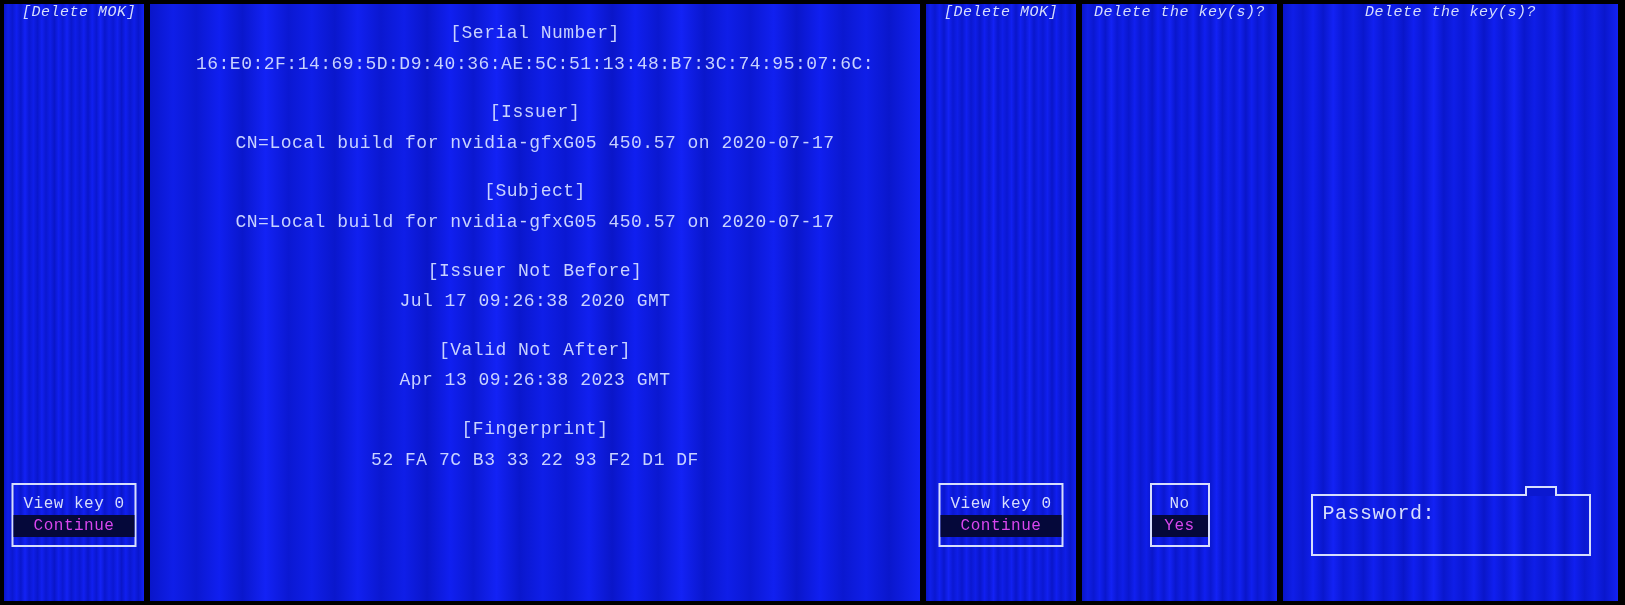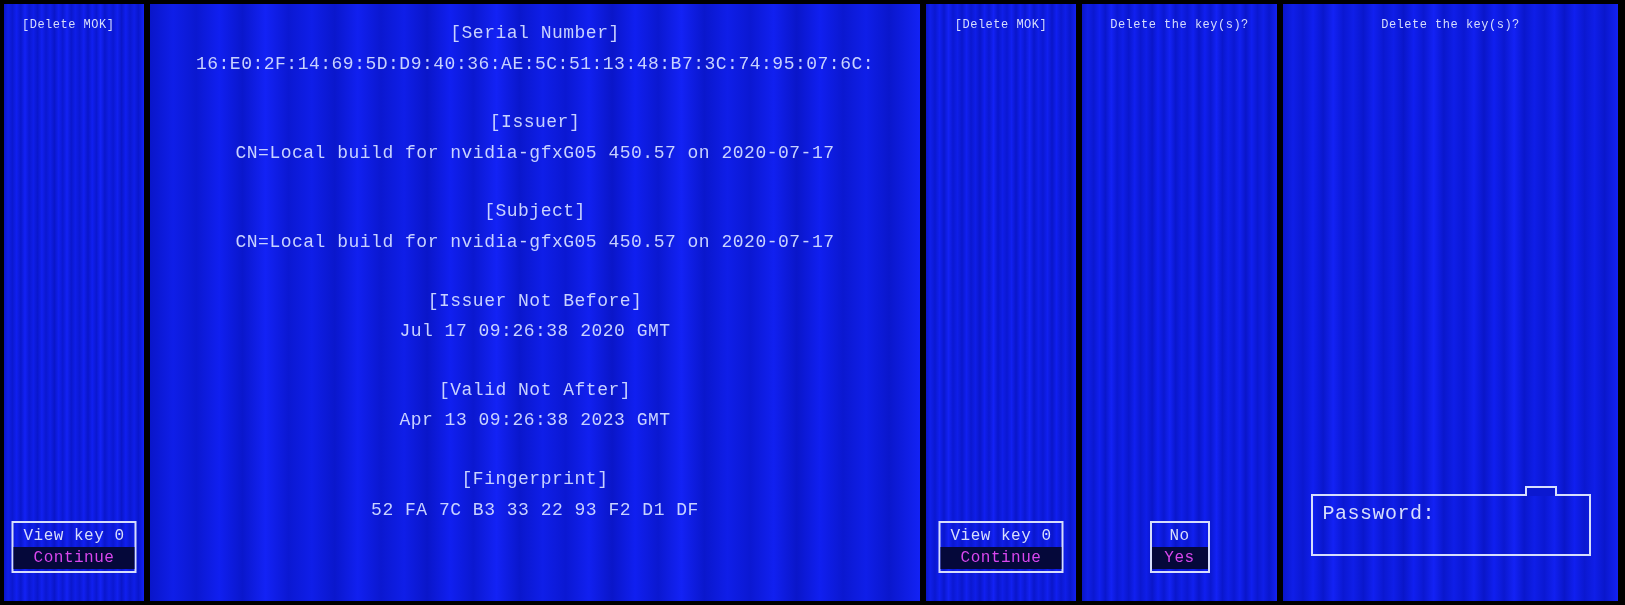--- a/index.html
+++ b/index.html
@@ -27,34 +27,34 @@
     overflow: hidden;
   }
   .p1 { width: 140px; }
   .p2 { width: 770px; }
   .p3 { width: 150px; }
   .p4 { width: 195px; }
   .p5 { width: 335px; }
 
   .title {
     text-align: center;
-    padding-top: 14px;
     white-space: nowrap;
-    font-size: 12px;
+    font-size: 15px;
+    font-style: italic;
   }
   .title.left { text-align: left; padding-left: 18px; }
 
   .menu {
     position: absolute;
     left: 50%;
     transform: translateX(-50%);
     border: 2px solid #d7defc;
-    bottom: 28px;
+    bottom: 54px;
     min-width: 100px;
-    padding: 2px 0;
+    padding: 8px 0;
     margin-top: 13px;
   }
   .menu .item {
     padding: 2px 10px;
     white-space: nowrap;
     text-align: center;
     cursor: pointer;
   }
   .menu .item.sel {
     background: #05083a;
@@ -62,21 +62,21 @@
   }
 
   
   .cert {
     text-align: center;
     padding-top: 14px;
     font-size: 18px;
     line-height: 1.7;
     color: #c8d2ff;
   }
-  .cert .hdr { margin-top: 28px; }
+  .cert .hdr { margin-top: 18px; }
   .cert .hdr:first-child { margin-top: 0; }
   .cert .val { white-space: nowrap; }
 
   
   .pwbox {
     position: absolute;
     bottom: 45px;
     left: 50%;
     transform: translateX(-50%);
     border: 2px solid #d7defc;

